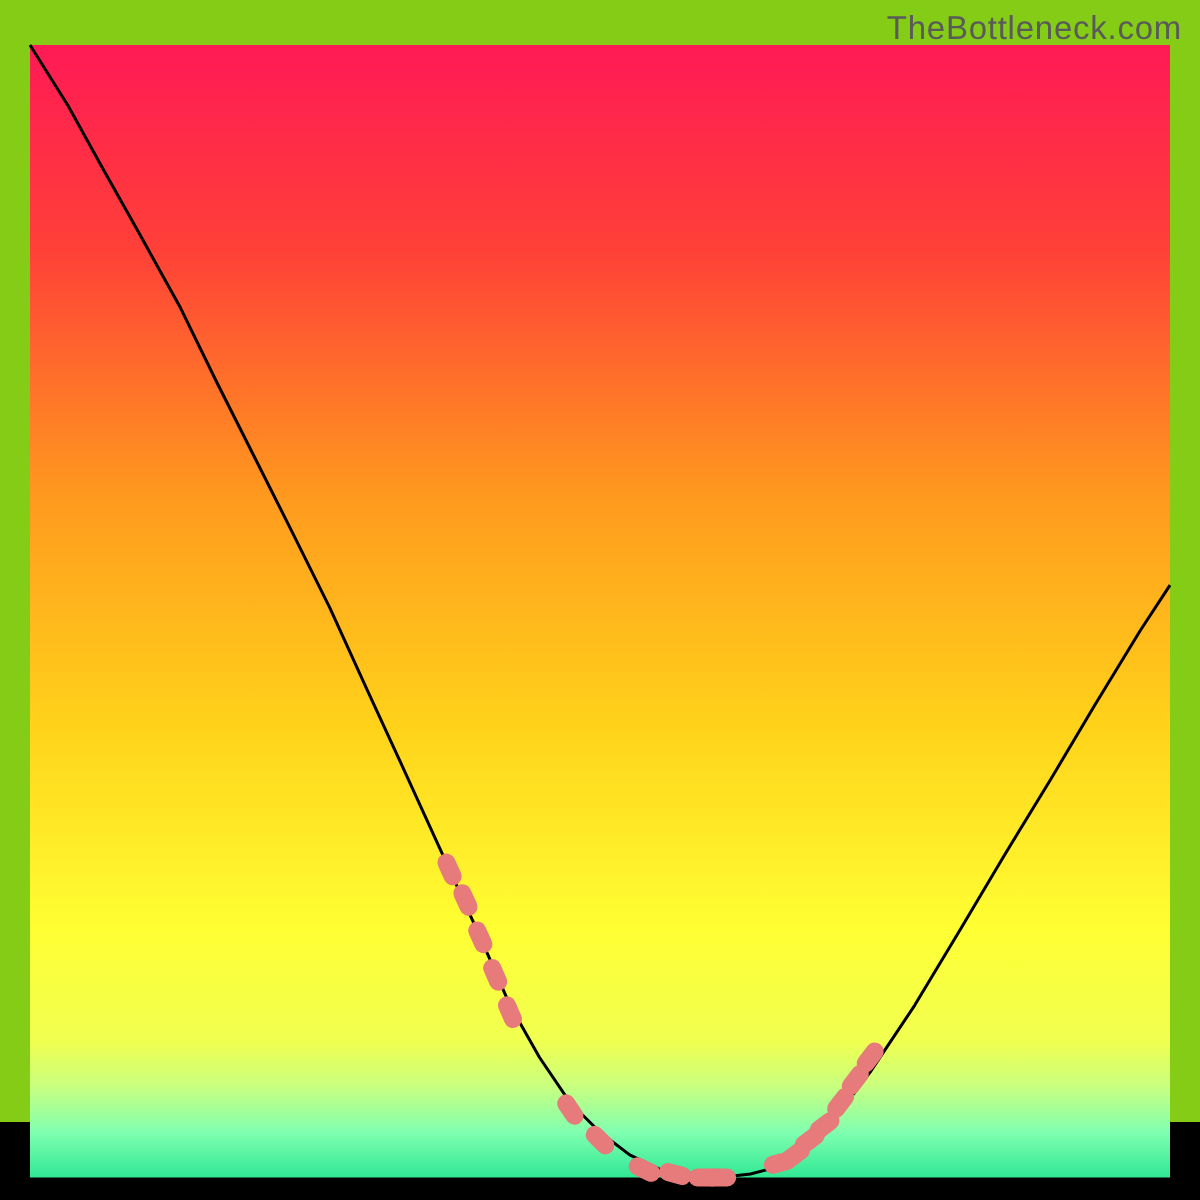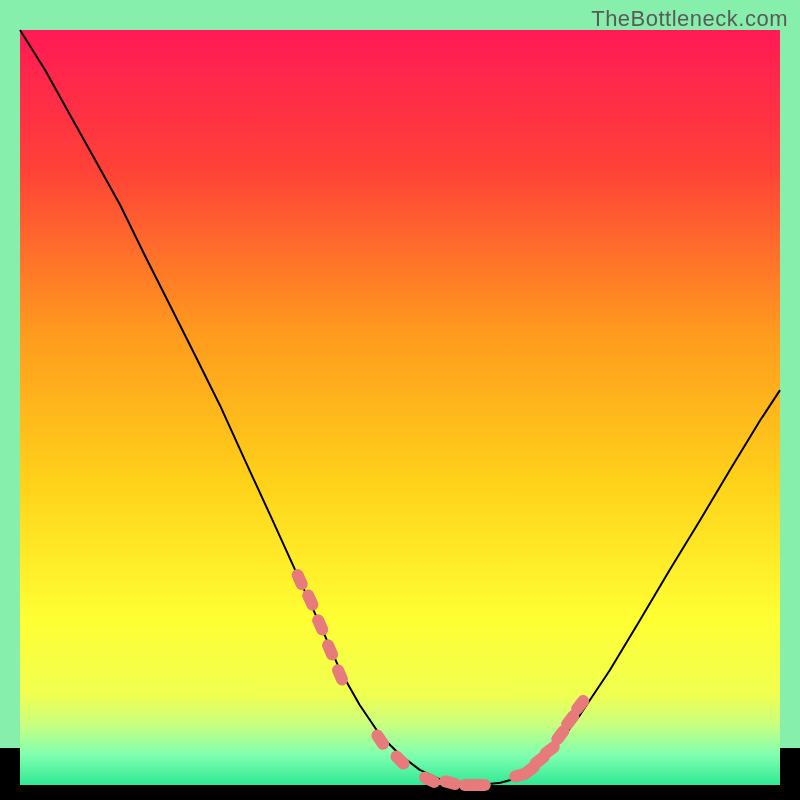--- a/index.html
+++ b/index.html
@@ -8,21 +8,21 @@
     width: 800px;
     height: 800px;
     background: #000;
     overflow: hidden;
     font-family: Arial, Helvetica, sans-serif;
   }
   .stage {
     position: relative;
     width: 800px;
     height: 748px;
-    background: #86efac;
+    background: #84cc16;
   }
   .watermark {
     position: absolute;
     top: 6px;
     right: 12px;
     color: #5a5a5a;
     font-size: 22px;
     font-weight: 500;
     letter-spacing: 0.5px;
     user-select: none;

